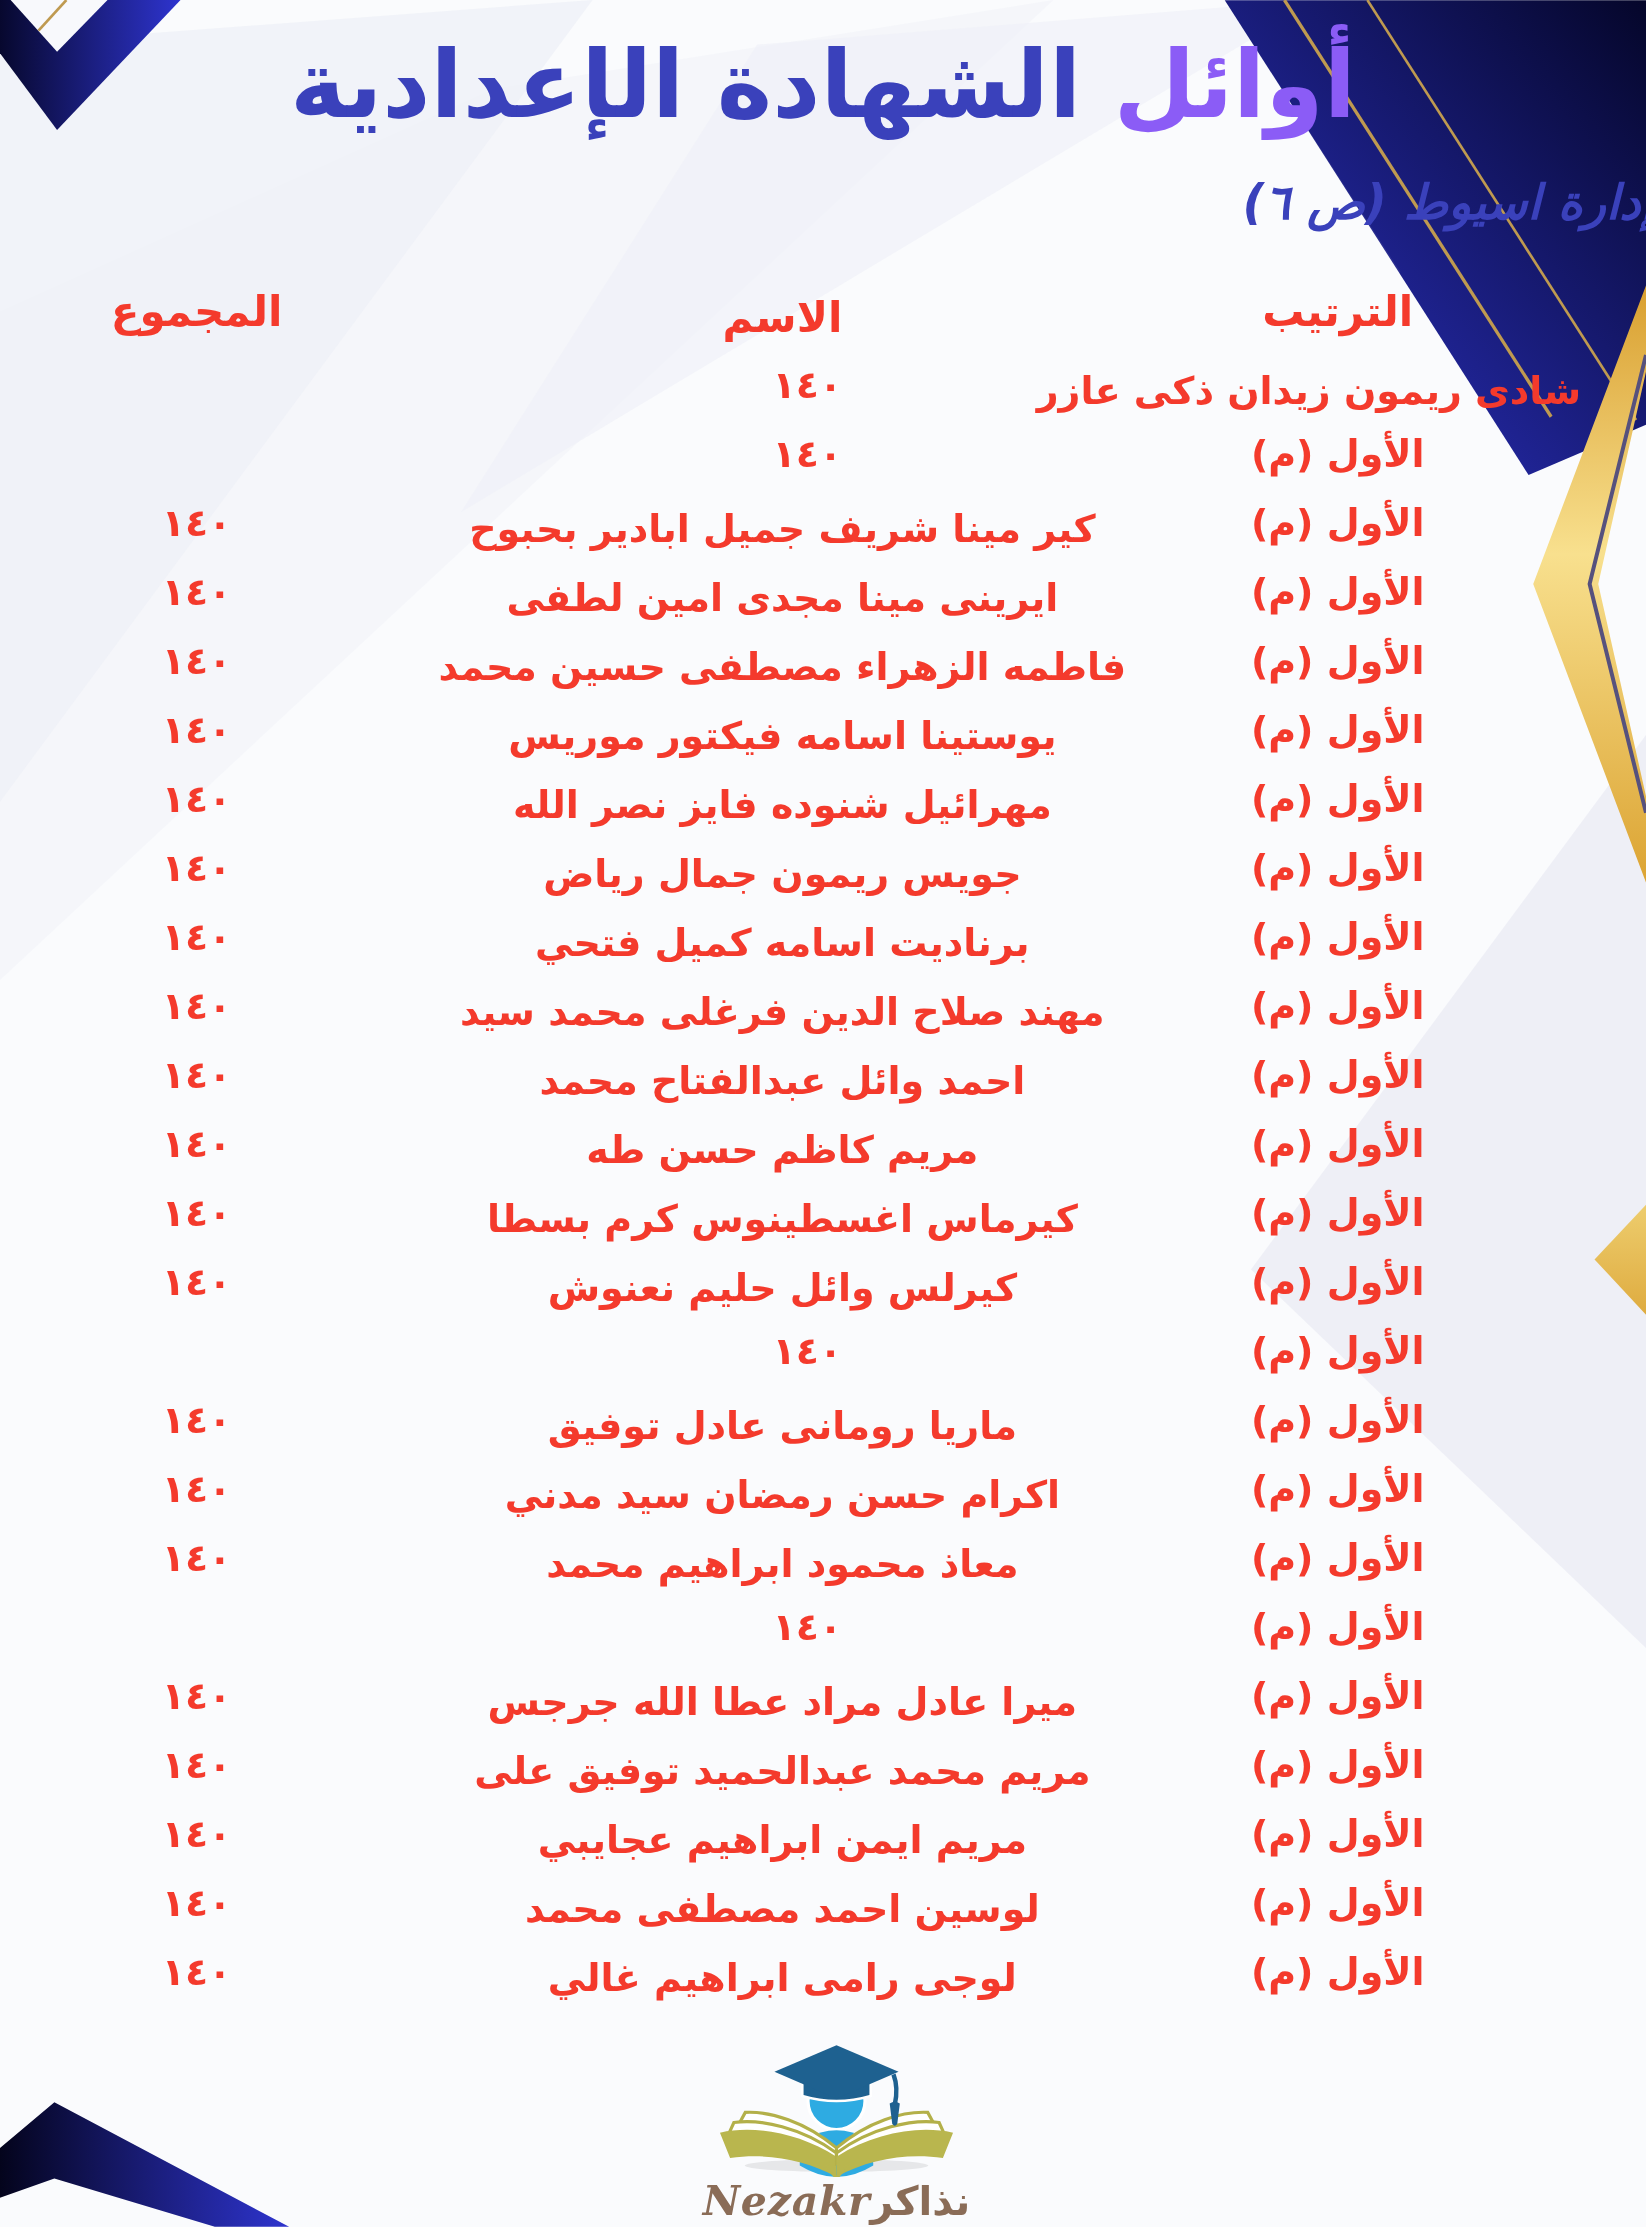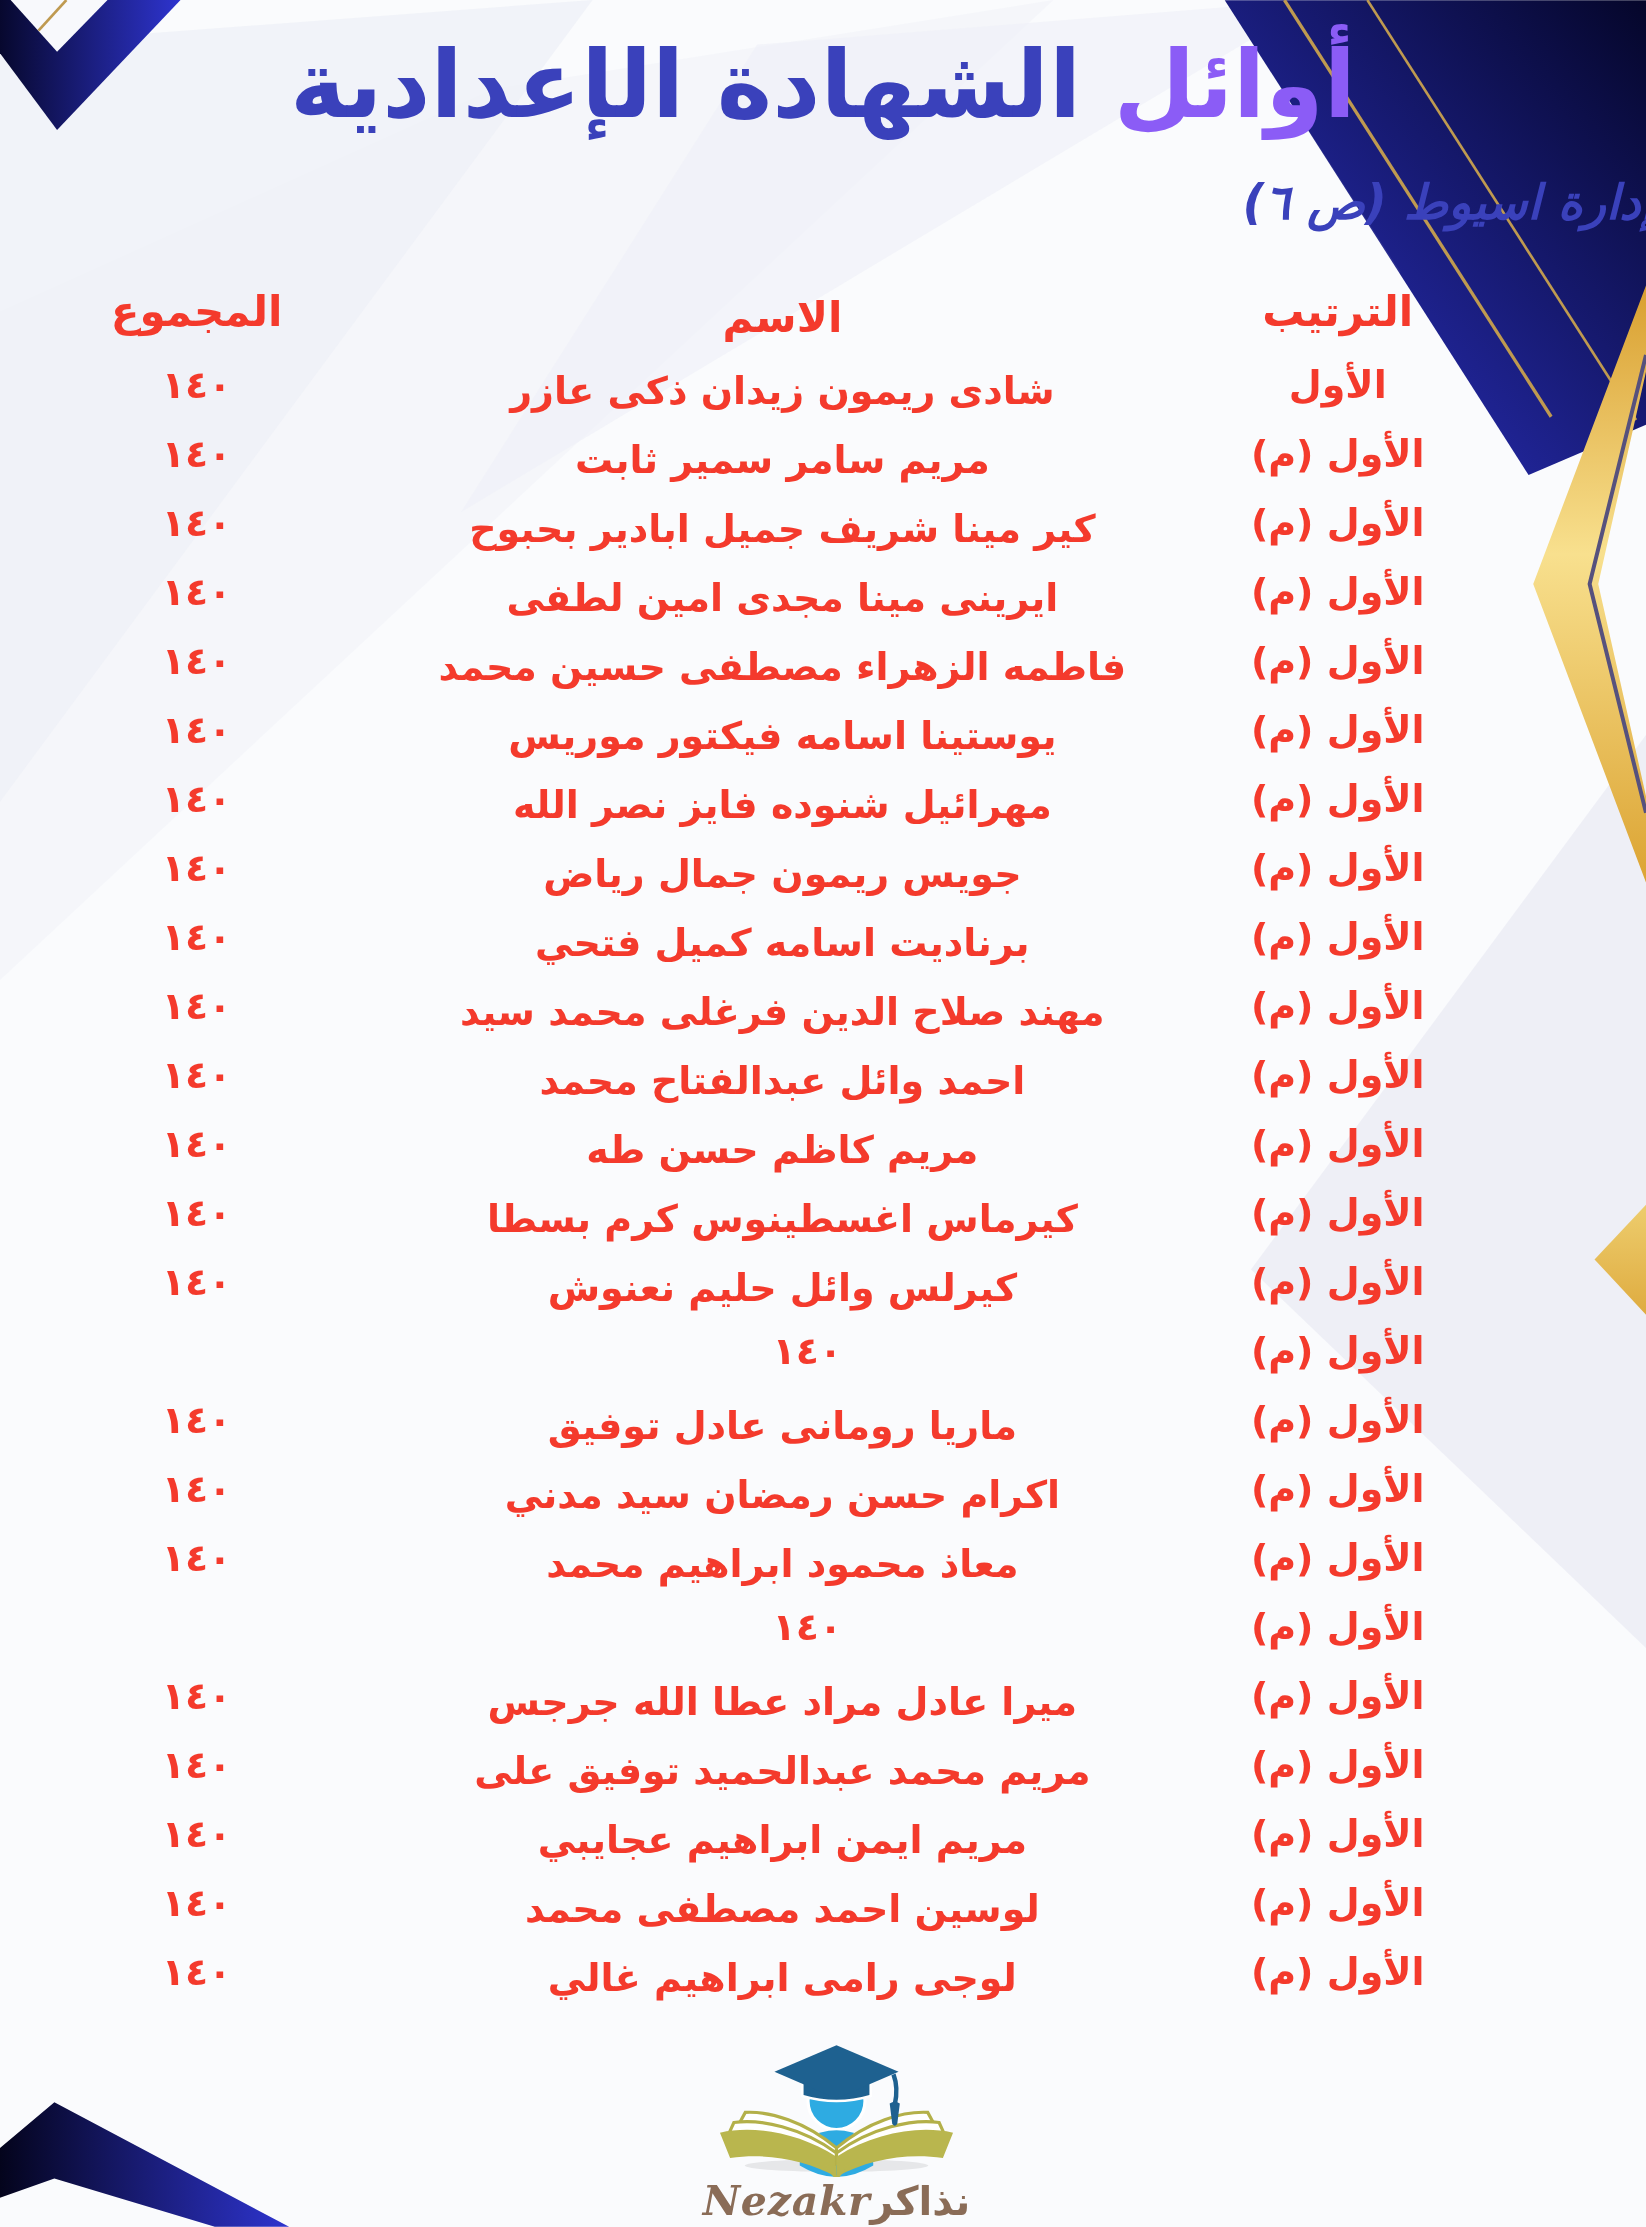--- a/index.html
+++ b/index.html
@@ -120,28 +120,26 @@
 
   <div class="results">
     <div class="trow thead">
       <div class="cell rank">الترتيب</div>
       <div class="cell name">الاسم</div>
       <div class="cell total">المجموع</div>
     </div>
     <div class="tbody">
 
         <div class="trow">
-          <div class="cell rank">الأول</div>
           <div class="cell name">شادى ريمون زيدان ذكى عازر</div>
           <div class="cell total">١٤٠</div>
         </div>
 
         <div class="trow">
           <div class="cell rank">الأول (م)</div>
-          <div class="cell name">مريم سامر سمير ثابت</div>
           <div class="cell total">١٤٠</div>
         </div>
 
         <div class="trow">
           <div class="cell rank">الأول (م)</div>
           <div class="cell name">كير مينا شريف جميل ابادير بحبوح</div>
           <div class="cell total">١٤٠</div>
         </div>
 
         <div class="trow">

